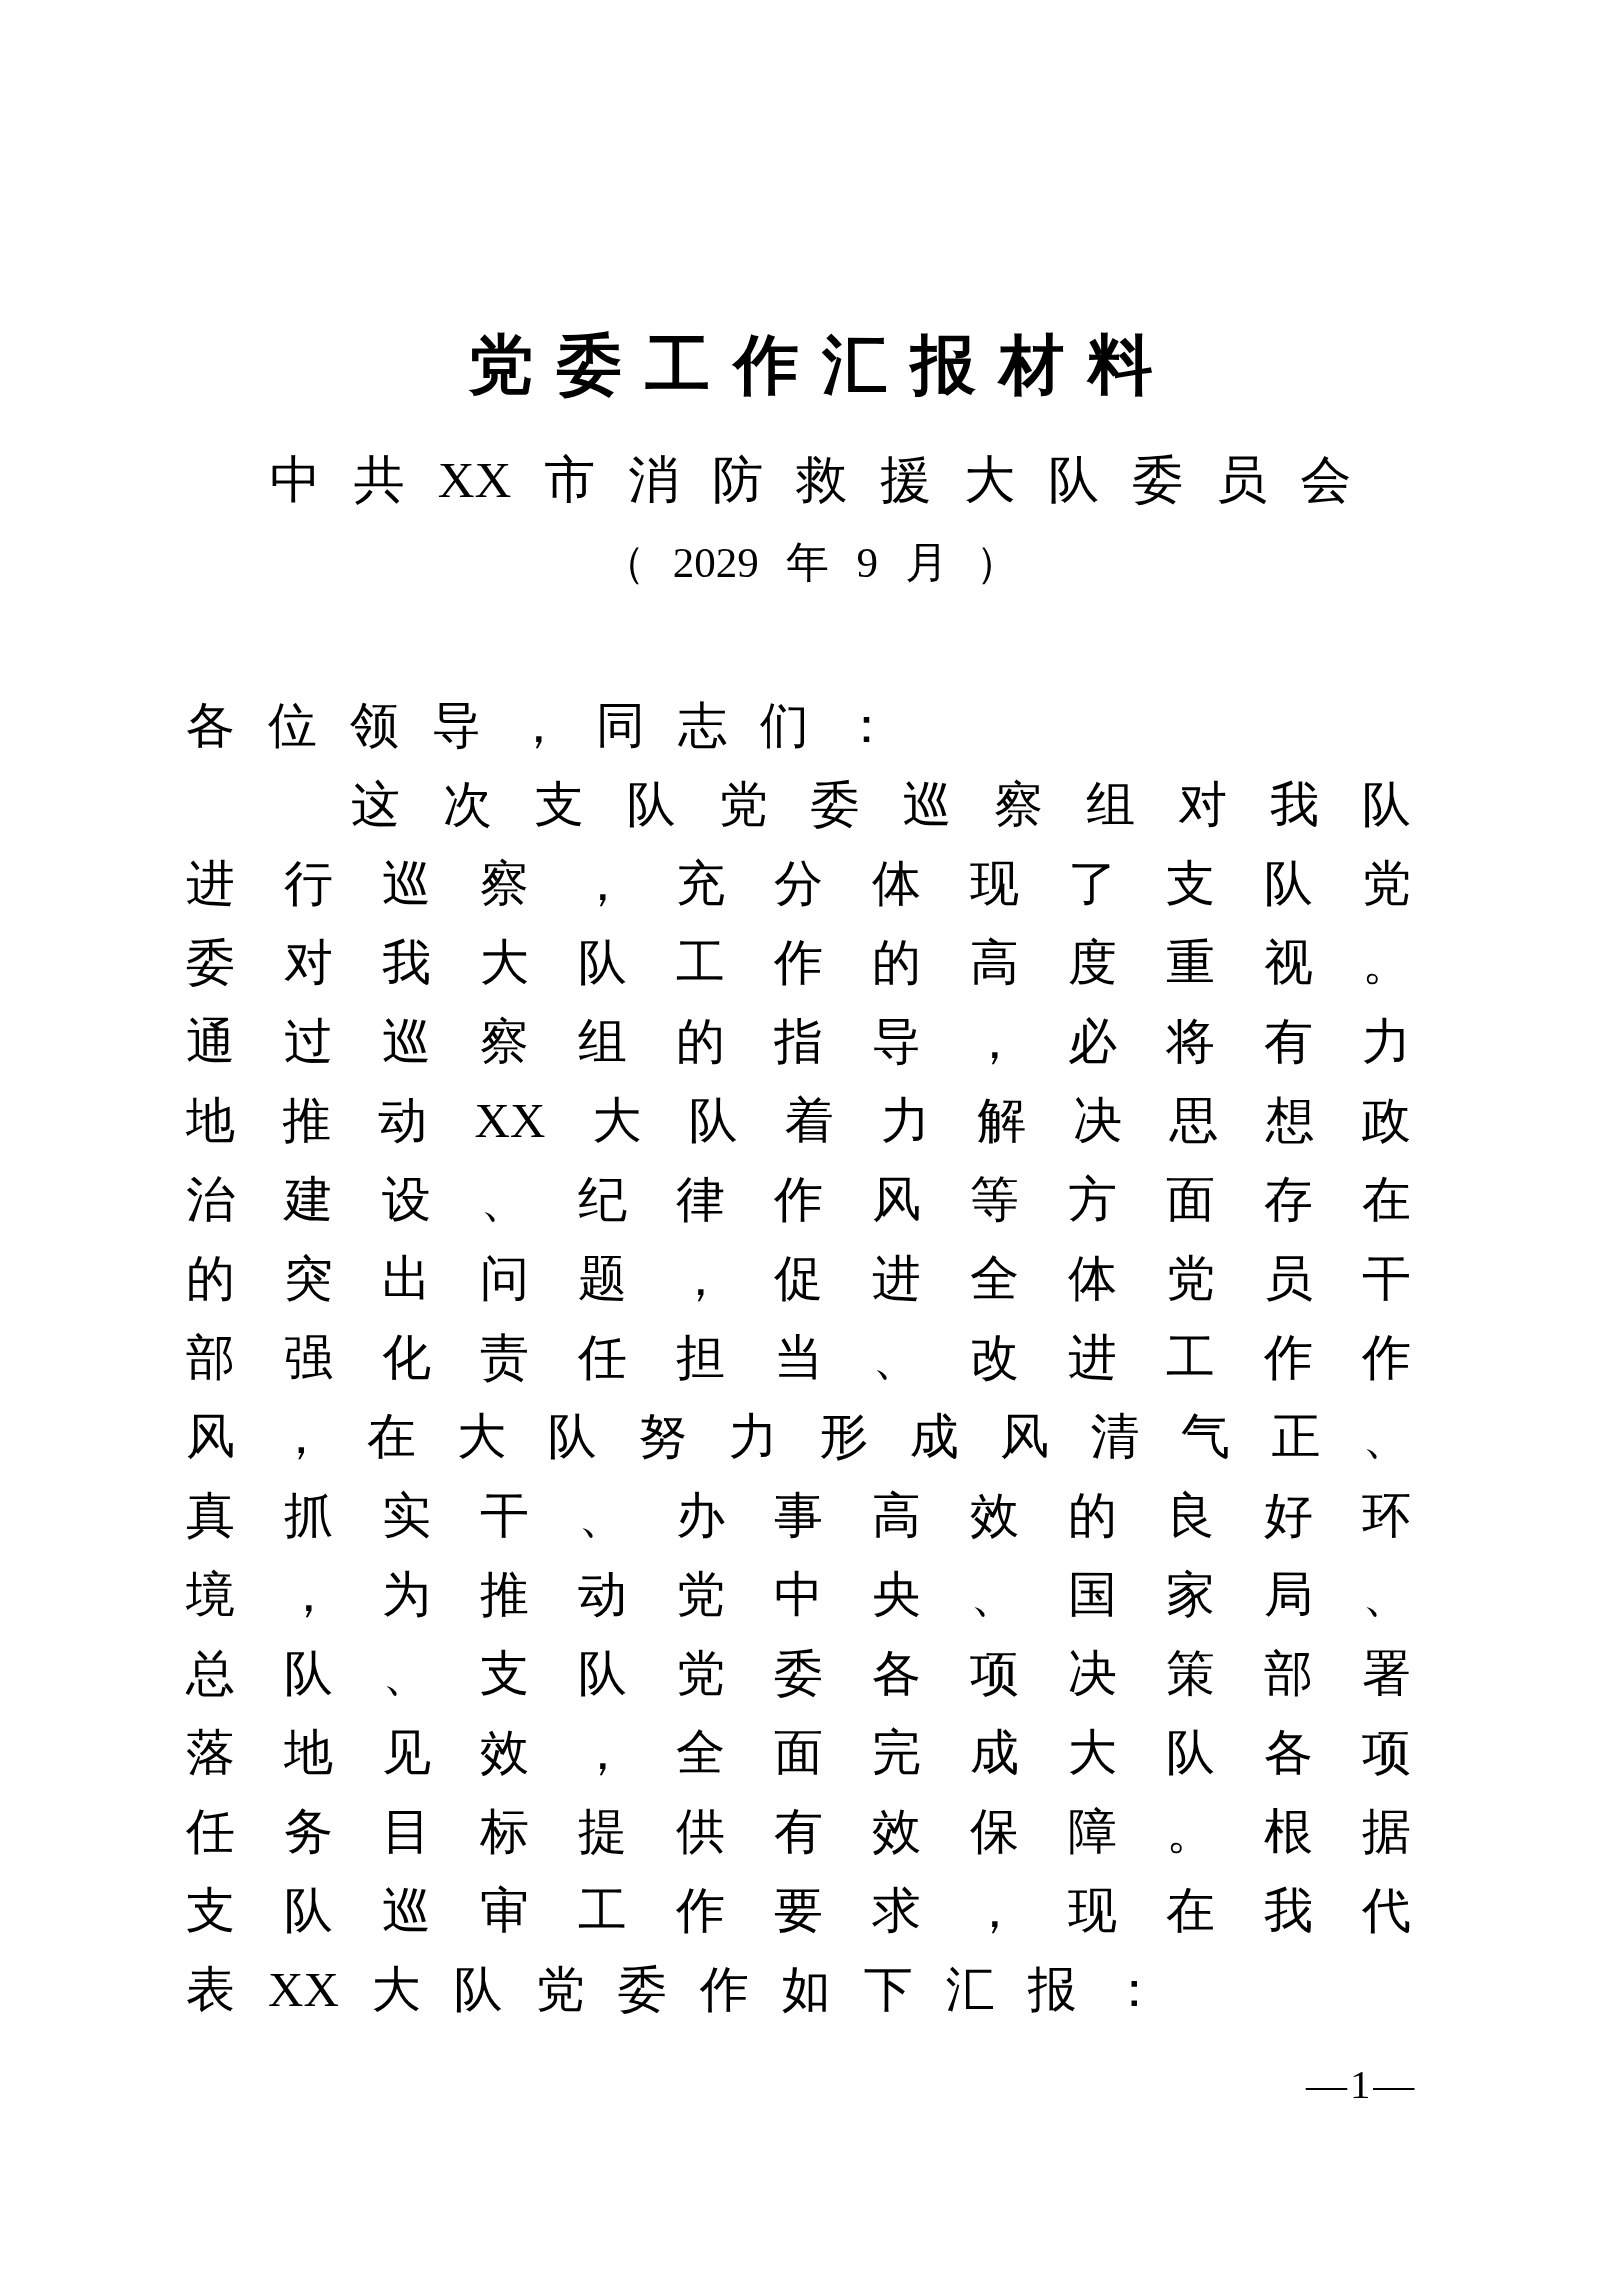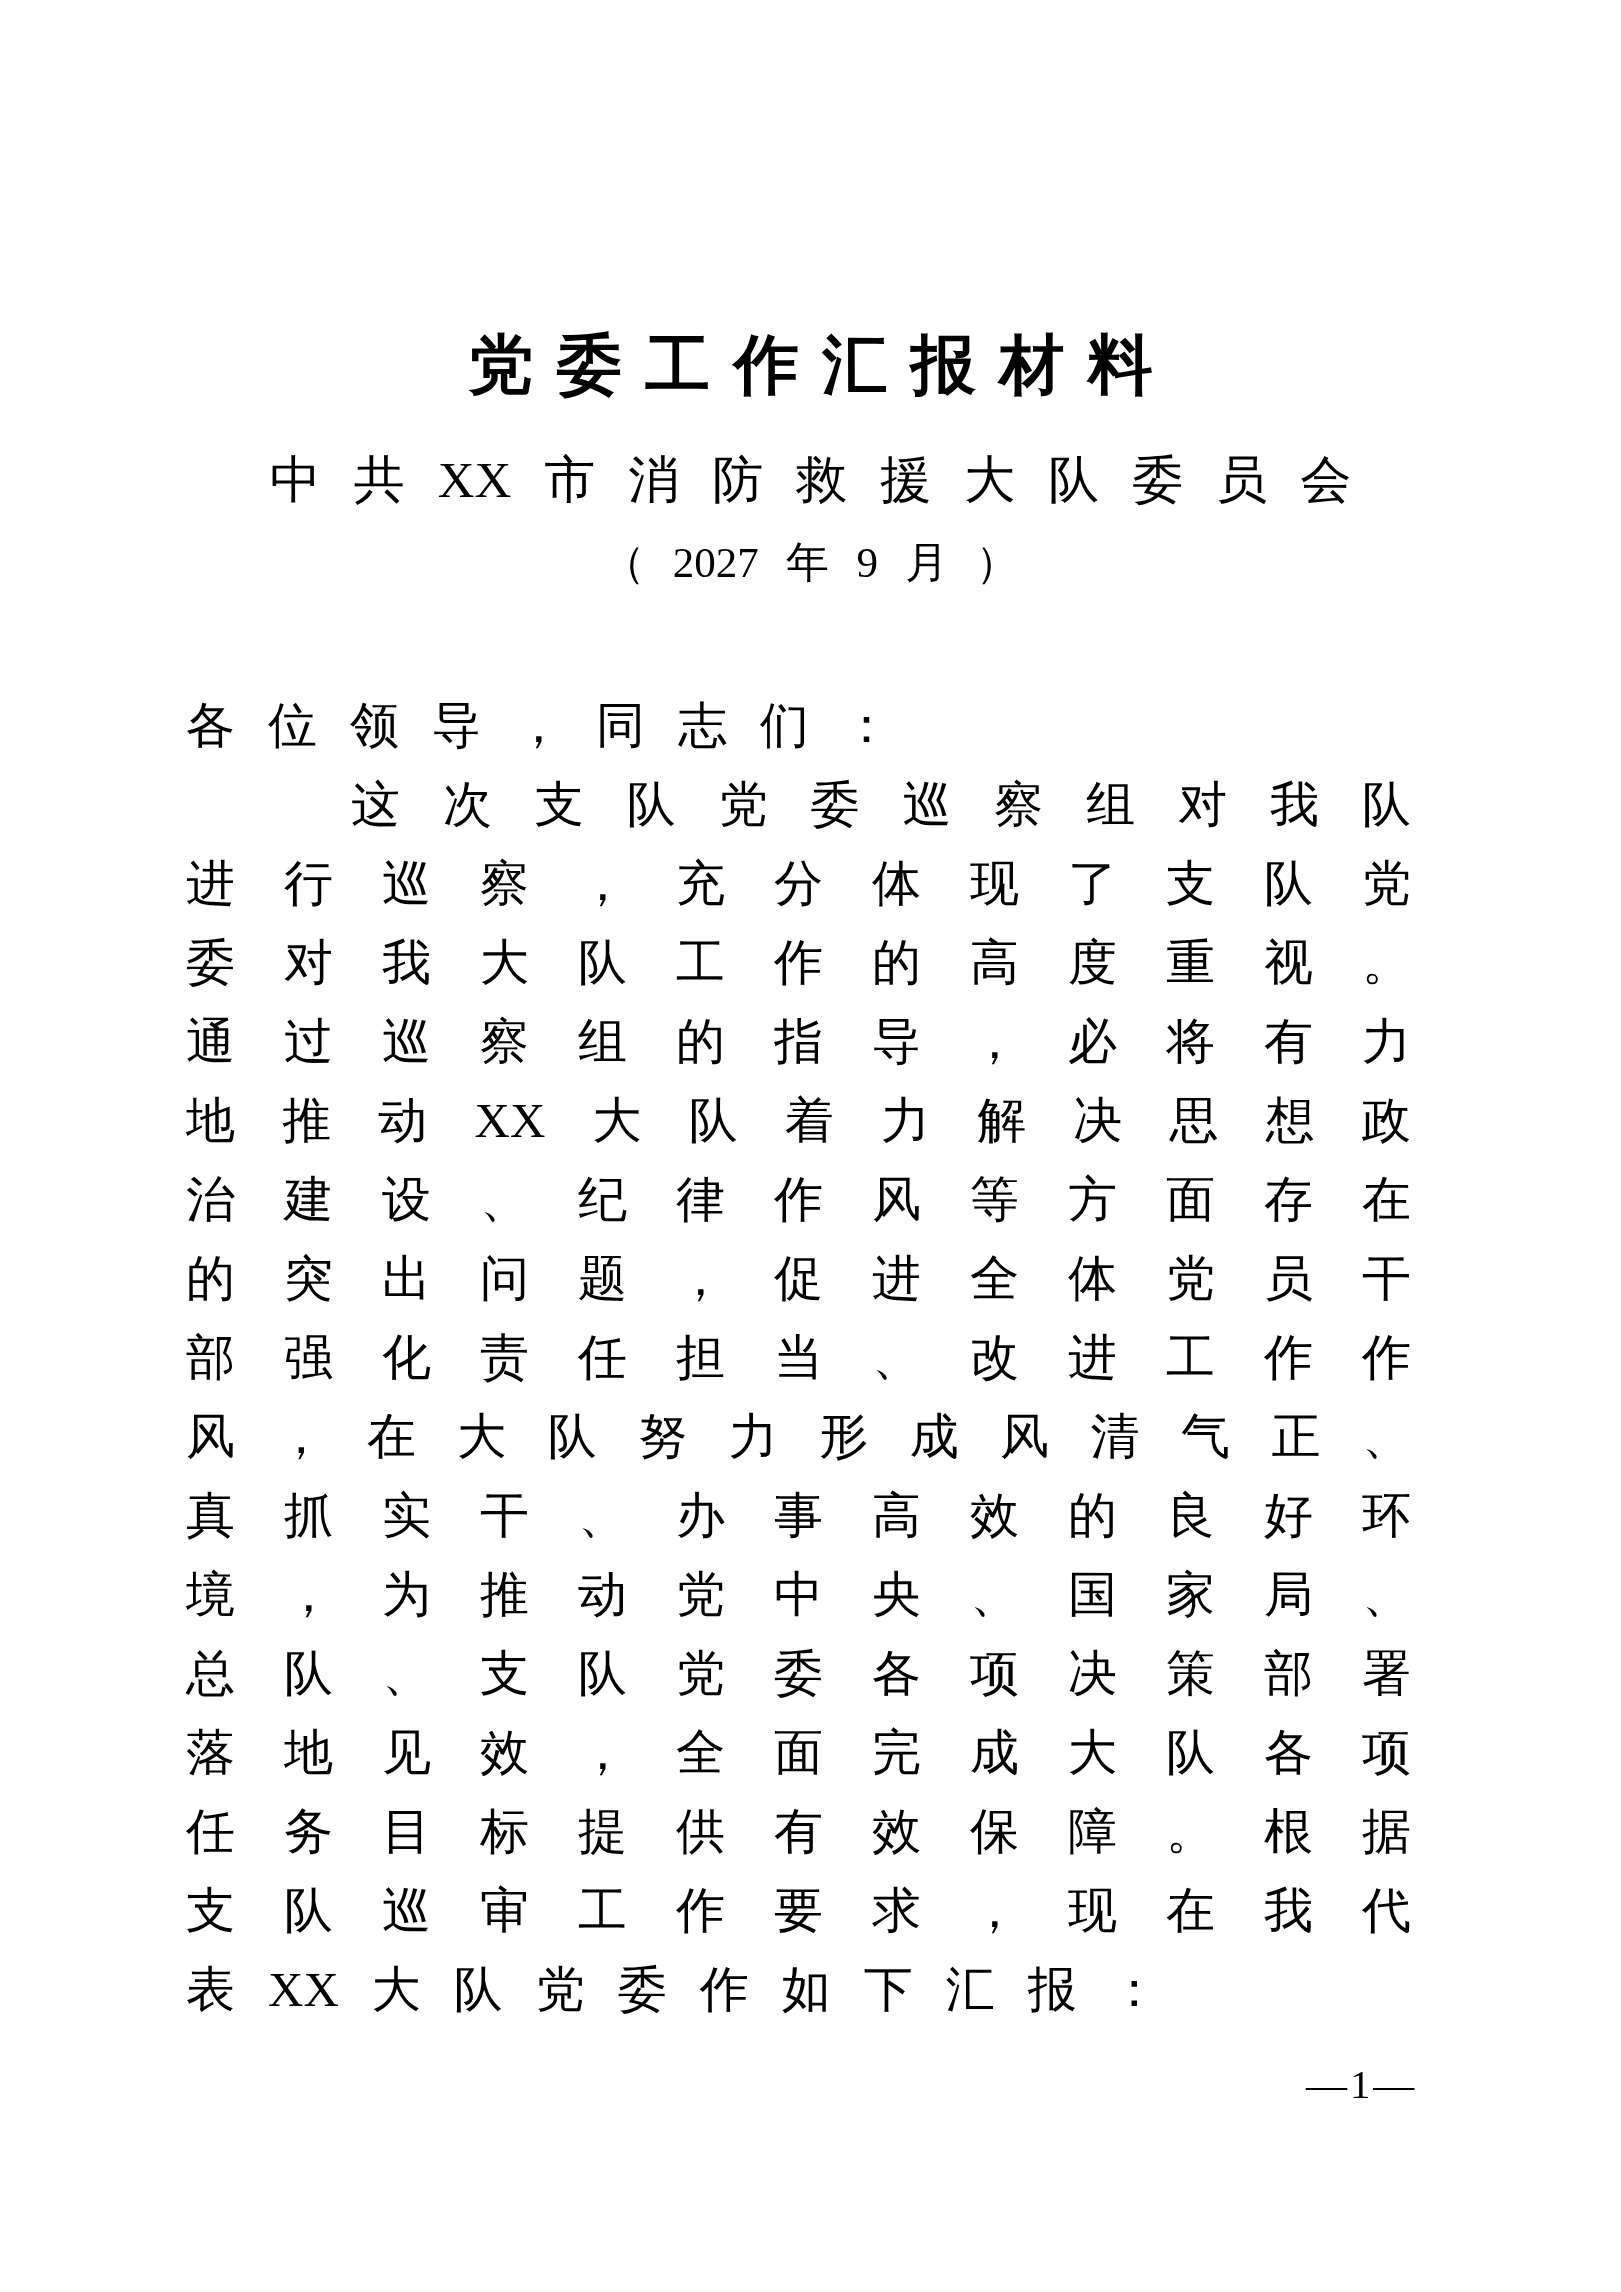--- a/index.html
+++ b/index.html
@@ -79,21 +79,21 @@
       <span>援</span>
       <span>大</span>
       <span>队</span>
       <span>委</span>
       <span>员</span>
       <span>会</span>
     </div>
 
   <div class="abs-center token-line doc-dateline">
       <span>（</span>
-      <span>2027</span>
+      <span>2029</span>
       <span>年</span>
       <span>9</span>
       <span>月</span>
       <span>）</span>
     </div>
 
   <div class="body-block">
     <div class="body-line plain token-line">
         <span>各</span>
         <span>位</span>

